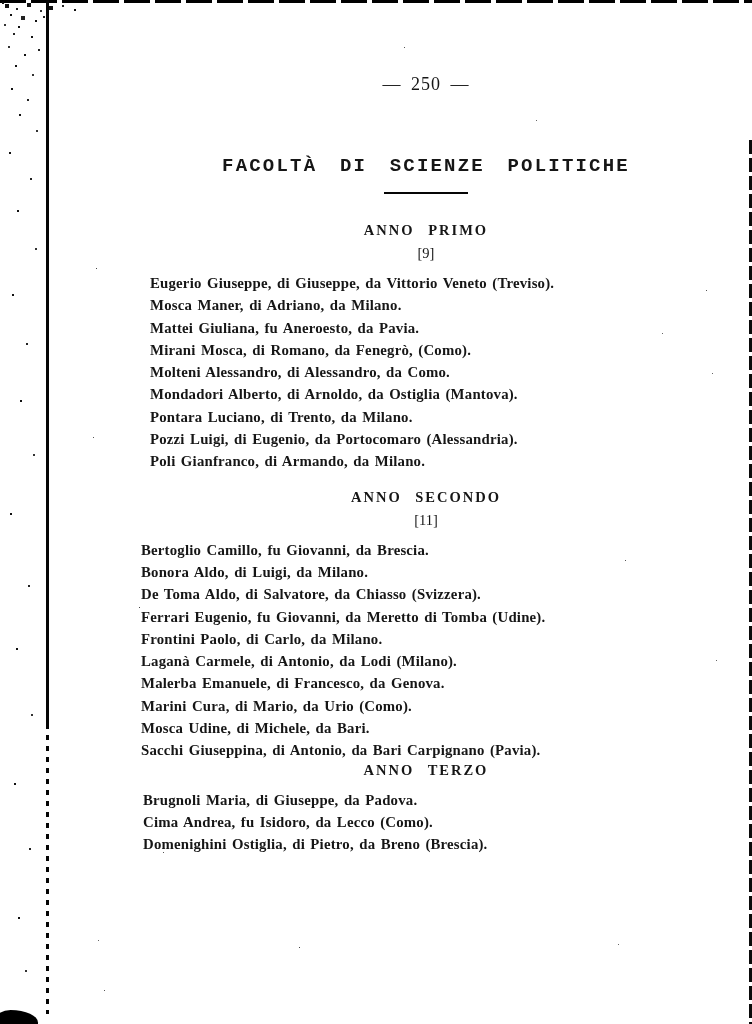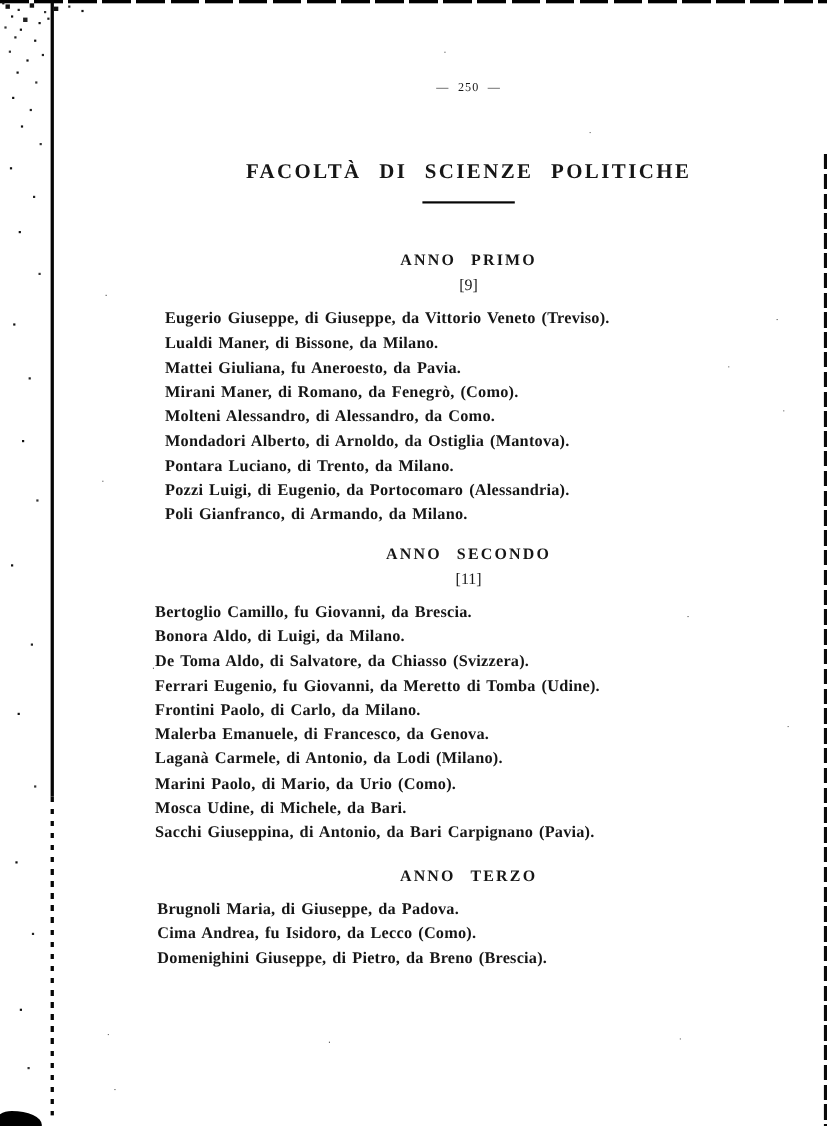--- a/index.html
+++ b/index.html
@@ -51,44 +51,44 @@
       404px 47px 0 #555, 536px 120px 0 #666, 96px 268px 0 #444, 706px 290px 0 #555,
       662px 333px 0 #666, 93px 437px 0 #555, 712px 373px 0 #666, 625px 560px 0 #555,
       139px 607px 0 #444, 716px 660px 0 #666, 163px 852px 0 #555, 299px 947px 0 #444,
       618px 944px 0 #666, 104px 990px 0 #555, 98px 940px 0 #666;
   }
   
   .content{
     position:absolute;left:150px;top:74px;width:552px;
   }
   .page-number{
-    text-align:center;font-size:11px;letter-spacing:1px;word-spacing:4px;
+    text-align:center;font-size:18px;letter-spacing:1px;word-spacing:4px;
   }
   .faculty-title{
     margin-top:60px;text-align:center;
-    font-size:19px;font-weight:bold;letter-spacing:2.2px;word-spacing:9px;
+    font-size:19px;font-weight:bold;letter-spacing:2.2px;word-spacing:9px;font-family:Liberation Mono, monospace;
   }
   .title-rule{
     margin:15px auto 0 auto;width:84px;height:2px;background:#050505;
   }
   section .sec-heading{
     text-align:center;font-size:14.5px;font-weight:bold;
     letter-spacing:2px;word-spacing:8px;
   }
   section .sec-count{
     text-align:center;font-size:14.5px;margin-top:6px;
   }
   section .entries{margin-top:10px;font-weight:bold;}
   .entry{
     font-size:14.8px;line-height:22.3px;white-space:nowrap;
     letter-spacing:0.2px;word-spacing:1.5px;
   }
-  #sections section:nth-child(1){margin-top:44px;}
+  #sections section:nth-child(1){margin-top:28px;}
   #sections section:nth-child(2){margin-top:16px;}
-  #sections section:nth-child(3){margin-top:20px;}
+  #sections section:nth-child(3){margin-top:0;}
   #sections section:nth-child(2) .entries{margin-left:-9px;}
   #sections section:nth-child(3) .entries{margin-left:-7px;}
 </style>
 </head>
 <body>
 
 <div class="edge-top"></div>
 <div class="gutter-line"></div>
 <div class="gutter-line-dotted"></div>
 <div class="edge-right"></div>
@@ -99,50 +99,50 @@
 <div class="content">
   <div class="page-number">— 250 —</div>
   <div class="faculty-title">FACOLTÀ DI SCIENZE POLITICHE</div>
   <div class="title-rule"></div>
   <div id="sections">
   <section>
     <div class="sec-heading">ANNO PRIMO</div>
     <div class="sec-count">[9]</div>
     <div class="entries">
           <div class="entry">Eugerio Giuseppe, di Giuseppe, da Vittorio Veneto (Treviso).</div>
-          <div class="entry">Lualdi Maner, di Bissone, da Milano.</div>
+          <div class="entry">Mosca Maner, di Adriano, da Milano.</div>
           <div class="entry">Mattei Giuliana, fu Aneroesto, da Pavia.</div>
-          <div class="entry">Mirani Maner, di Romano, da Fenegrò, (Como).</div>
+          <div class="entry">Mirani Mosca, di Romano, da Fenegrò, (Como).</div>
           <div class="entry">Molteni Alessandro, di Alessandro, da Como.</div>
           <div class="entry">Mondadori Alberto, di Arnoldo, da Ostiglia (Mantova).</div>
           <div class="entry">Pontara Luciano, di Trento, da Milano.</div>
           <div class="entry">Pozzi Luigi, di Eugenio, da Portocomaro (Alessandria).</div>
           <div class="entry">Poli Gianfranco, di Armando, da Milano.</div>
         </div>
   </section>
 
   <section>
     <div class="sec-heading">ANNO SECONDO</div>
     <div class="sec-count">[11]</div>
     <div class="entries">
           <div class="entry">Bertoglio Camillo, fu Giovanni, da Brescia.</div>
           <div class="entry">Bonora Aldo, di Luigi, da Milano.</div>
           <div class="entry">De Toma Aldo, di Salvatore, da Chiasso (Svizzera).</div>
           <div class="entry">Ferrari Eugenio, fu Giovanni, da Meretto di Tomba (Udine).</div>
           <div class="entry">Frontini Paolo, di Carlo, da Milano.</div>
+          <div class="entry">Laganà Carmele, di Antonio, da Lodi (Milano).</div>
           <div class="entry">Malerba Emanuele, di Francesco, da Genova.</div>
-          <div class="entry">Laganà Carmele, di Antonio, da Lodi (Milano).</div>
-          <div class="entry">Marini Paolo, di Mario, da Urio (Como).</div>
+          <div class="entry">Marini Cura, di Mario, da Urio (Como).</div>
           <div class="entry">Mosca Udine, di Michele, da Bari.</div>
           <div class="entry">Sacchi Giuseppina, di Antonio, da Bari Carpignano (Pavia).</div>
         </div>
   </section>
 
   <section>
     <div class="sec-heading">ANNO TERZO</div>
     <div class="entries">
           <div class="entry">Brugnoli Maria, di Giuseppe, da Padova.</div>
           <div class="entry">Cima Andrea, fu Isidoro, da Lecco (Como).</div>
-          <div class="entry">Domenighini Giuseppe, di Pietro, da Breno (Brescia).</div>
+          <div class="entry">Domenighini Ostiglia, di Pietro, da Breno (Brescia).</div>
         </div>
   </section>
 </div>
 </div>
 
 </body></html>

